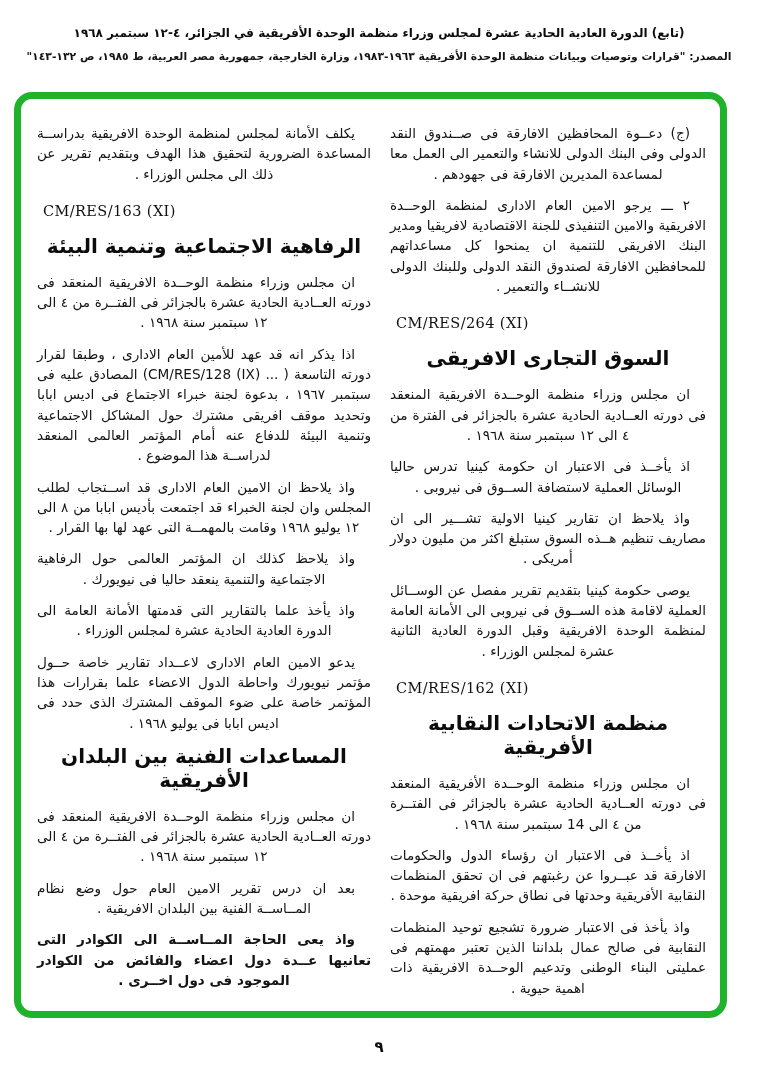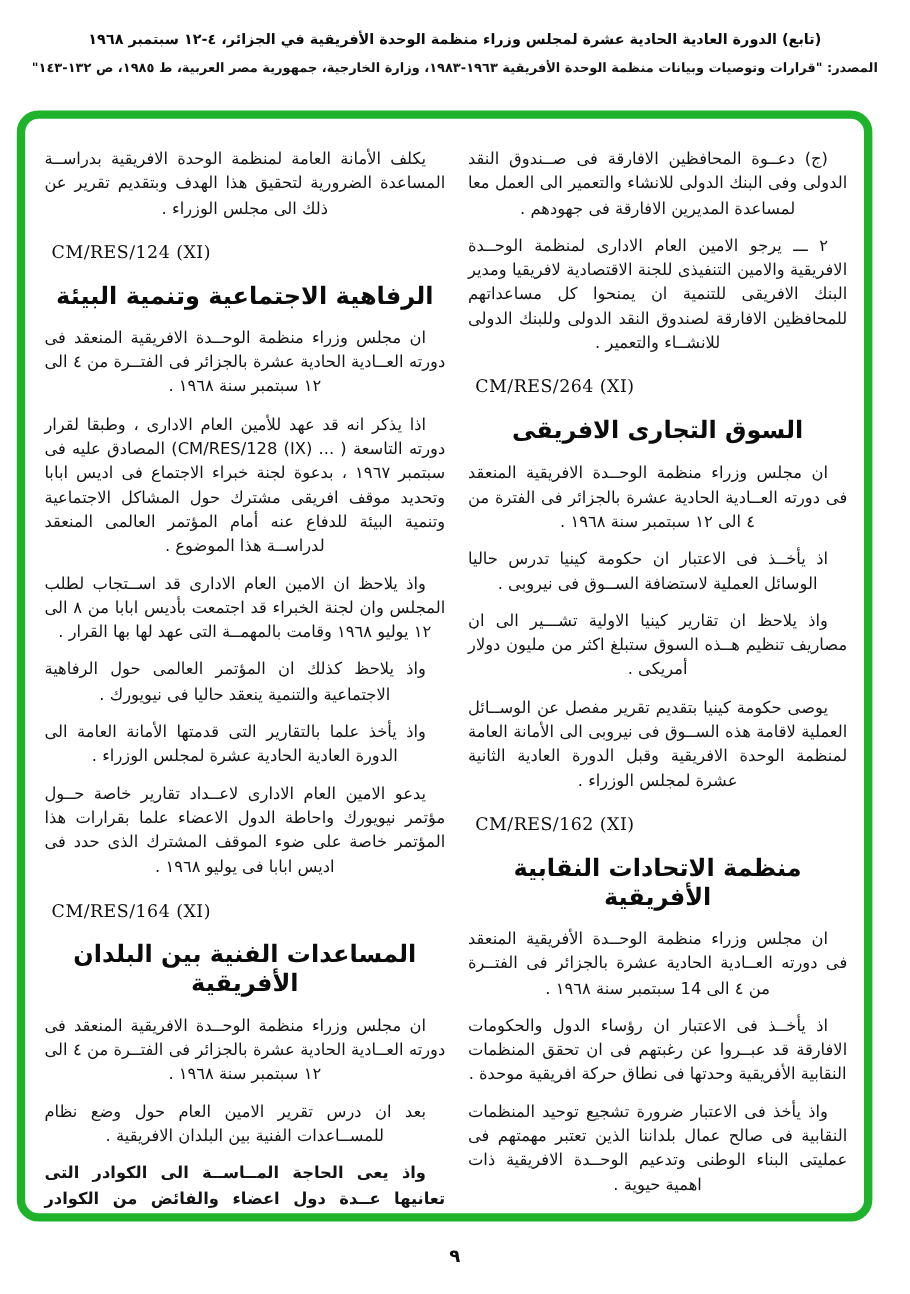--- a/index.html
+++ b/index.html
@@ -110,32 +110,31 @@
       <p class="para">يوصى حكومة كينيا بتقديم تقرير مفصل عن الوســائل العملية لاقامة هذه الســوق فى نيروبى الى الأمانة العامة لمنظمة الوحدة الافريقية وقبل الدورة العادية الثانية عشرة لمجلس الوزراء .</p>
       <div class="resnum">CM/RES/162  (XI)</div>
       <h3 class="col-heading">منظمة الاتحادات النقابية الأفريقية</h3>
       <p class="para">ان مجلس وزراء منظمة الوحــدة الأفريقية المنعقد فى دورته العــادية الحادية عشرة بالجزائر فى الفتــرة من ٤ الى 14 سبتمبر سنة ١٩٦٨ .</p>
       <p class="para">اذ يأخــذ فى الاعتبار ان رؤساء الدول والحكومات الافارقة قد عبــروا عن رغبتهم فى ان تحقق المنظمات النقابية الأفريقية وحدتها فى نطاق حركة افريقية موحدة .</p>
       <p class="para">واذ يأخذ فى الاعتبار ضرورة تشجيع توحيد المنظمات النقابية فى صالح عمال بلداننا الذين تعتبر مهمتهم فى عمليتى البناء الوطنى وتدعيم الوحــدة الافريقية ذات اهمية حيوية .</p>
       <p class="para bold">يوصى النقابات الافريقية وخاصة المركزين الافريقيين الموجودين ببذل الجهــود الضرورية للتغلب على كل الصعوبات وتحقيق الوحدة النقابية الافريقية .</p>
     </div>
 
     <div class="column col-left">
-      <p class="para">يكلف الأمانة العامة لمنظمة الوحدة الافريقية بدراســة المساعدة الضرورية لتحقيق هذا الهدف وبتقديم تقرير عن ذلك الى مجلس الوزراء .</p>
-      <div class="resnum">CM/RES/124  (XI)</div>
+      <p class="para">يكلف الأمانة لمجلس لمنظمة الوحدة الافريقية بدراســة المساعدة الضرورية لتحقيق هذا الهدف وبتقديم تقرير عن ذلك الى مجلس الوزراء .</p>
+      <div class="resnum">CM/RES/163  (XI)</div>
       <h3 class="col-heading">الرفاهية الاجتماعية وتنمية البيئة</h3>
       <p class="para">ان مجلس وزراء منظمة الوحــدة الافريقية المنعقد فى دورته العــادية الحادية عشرة بالجزائر فى الفتــرة من ٤ الى ١٢ سبتمبر سنة ١٩٦٨ .</p>
       <p class="para">اذا يذكر انه قد عهد للأمين العام الادارى ، وطبقا لقرار دورته التاسعة ( ... CM/RES/128 (IX)) المصادق عليه فى سبتمبر ١٩٦٧ ، بدعوة لجنة خبراء الاجتماع فى اديس ابابا وتحديد موقف افريقى مشترك حول المشاكل الاجتماعية وتنمية البيئة للدفاع عنه أمام المؤتمر العالمى المنعقد لدراســة هذا الموضوع .</p>
       <p class="para">واذ يلاحظ ان الامين العام الادارى قد اســتجاب لطلب المجلس وان لجنة الخبراء قد اجتمعت بأديس ابابا من ٨ الى ١٢ يوليو ١٩٦٨ وقامت بالمهمــة التى عهد لها بها القرار .</p>
       <p class="para">واذ يلاحظ كذلك ان المؤتمر العالمى حول الرفاهية الاجتماعية والتنمية ينعقد حاليا فى نيويورك .</p>
       <p class="para">واذ يأخذ علما بالتقارير التى قدمتها الأمانة العامة الى الدورة العادية الحادية عشرة لمجلس الوزراء .</p>
       <p class="para">يدعو الامين العام الادارى لاعــداد تقارير خاصة حــول مؤتمر نيويورك واحاطة الدول الاعضاء علما بقرارات هذا المؤتمر خاصة على ضوء الموقف المشترك الذى حدد فى اديس ابابا فى يوليو ١٩٦٨ .</p>
-      <div class="resnum">CM/RES/164  (XI)</div>
       <h3 class="col-heading">المساعدات الفنية بين البلدان الأفريقية</h3>
       <p class="para">ان مجلس وزراء منظمة الوحــدة الافريقية المنعقد فى دورته العــادية الحادية عشرة بالجزائر فى الفتــرة من ٤ الى ١٢ سبتمبر سنة ١٩٦٨ .</p>
-      <p class="para">بعد ان درس تقرير الامين العام حول وضع نظام للمســاعدات الفنية بين البلدان الافريقية .</p>
+      <p class="para">بعد ان درس تقرير الامين العام حول وضع نظام المــاســة الفنية بين البلدان الافريقية .</p>
       <p class="para bold">واذ يعى الحاجة المــاســة الى الكوادر التى تعانيها عــدة دول اعضاء والفائض من الكوادر الموجود فى دول اخــرى .</p>
     </div>
 
   </div>
 </div>
 
 <div class="page-number">٩</div>
 
 </body></html>

